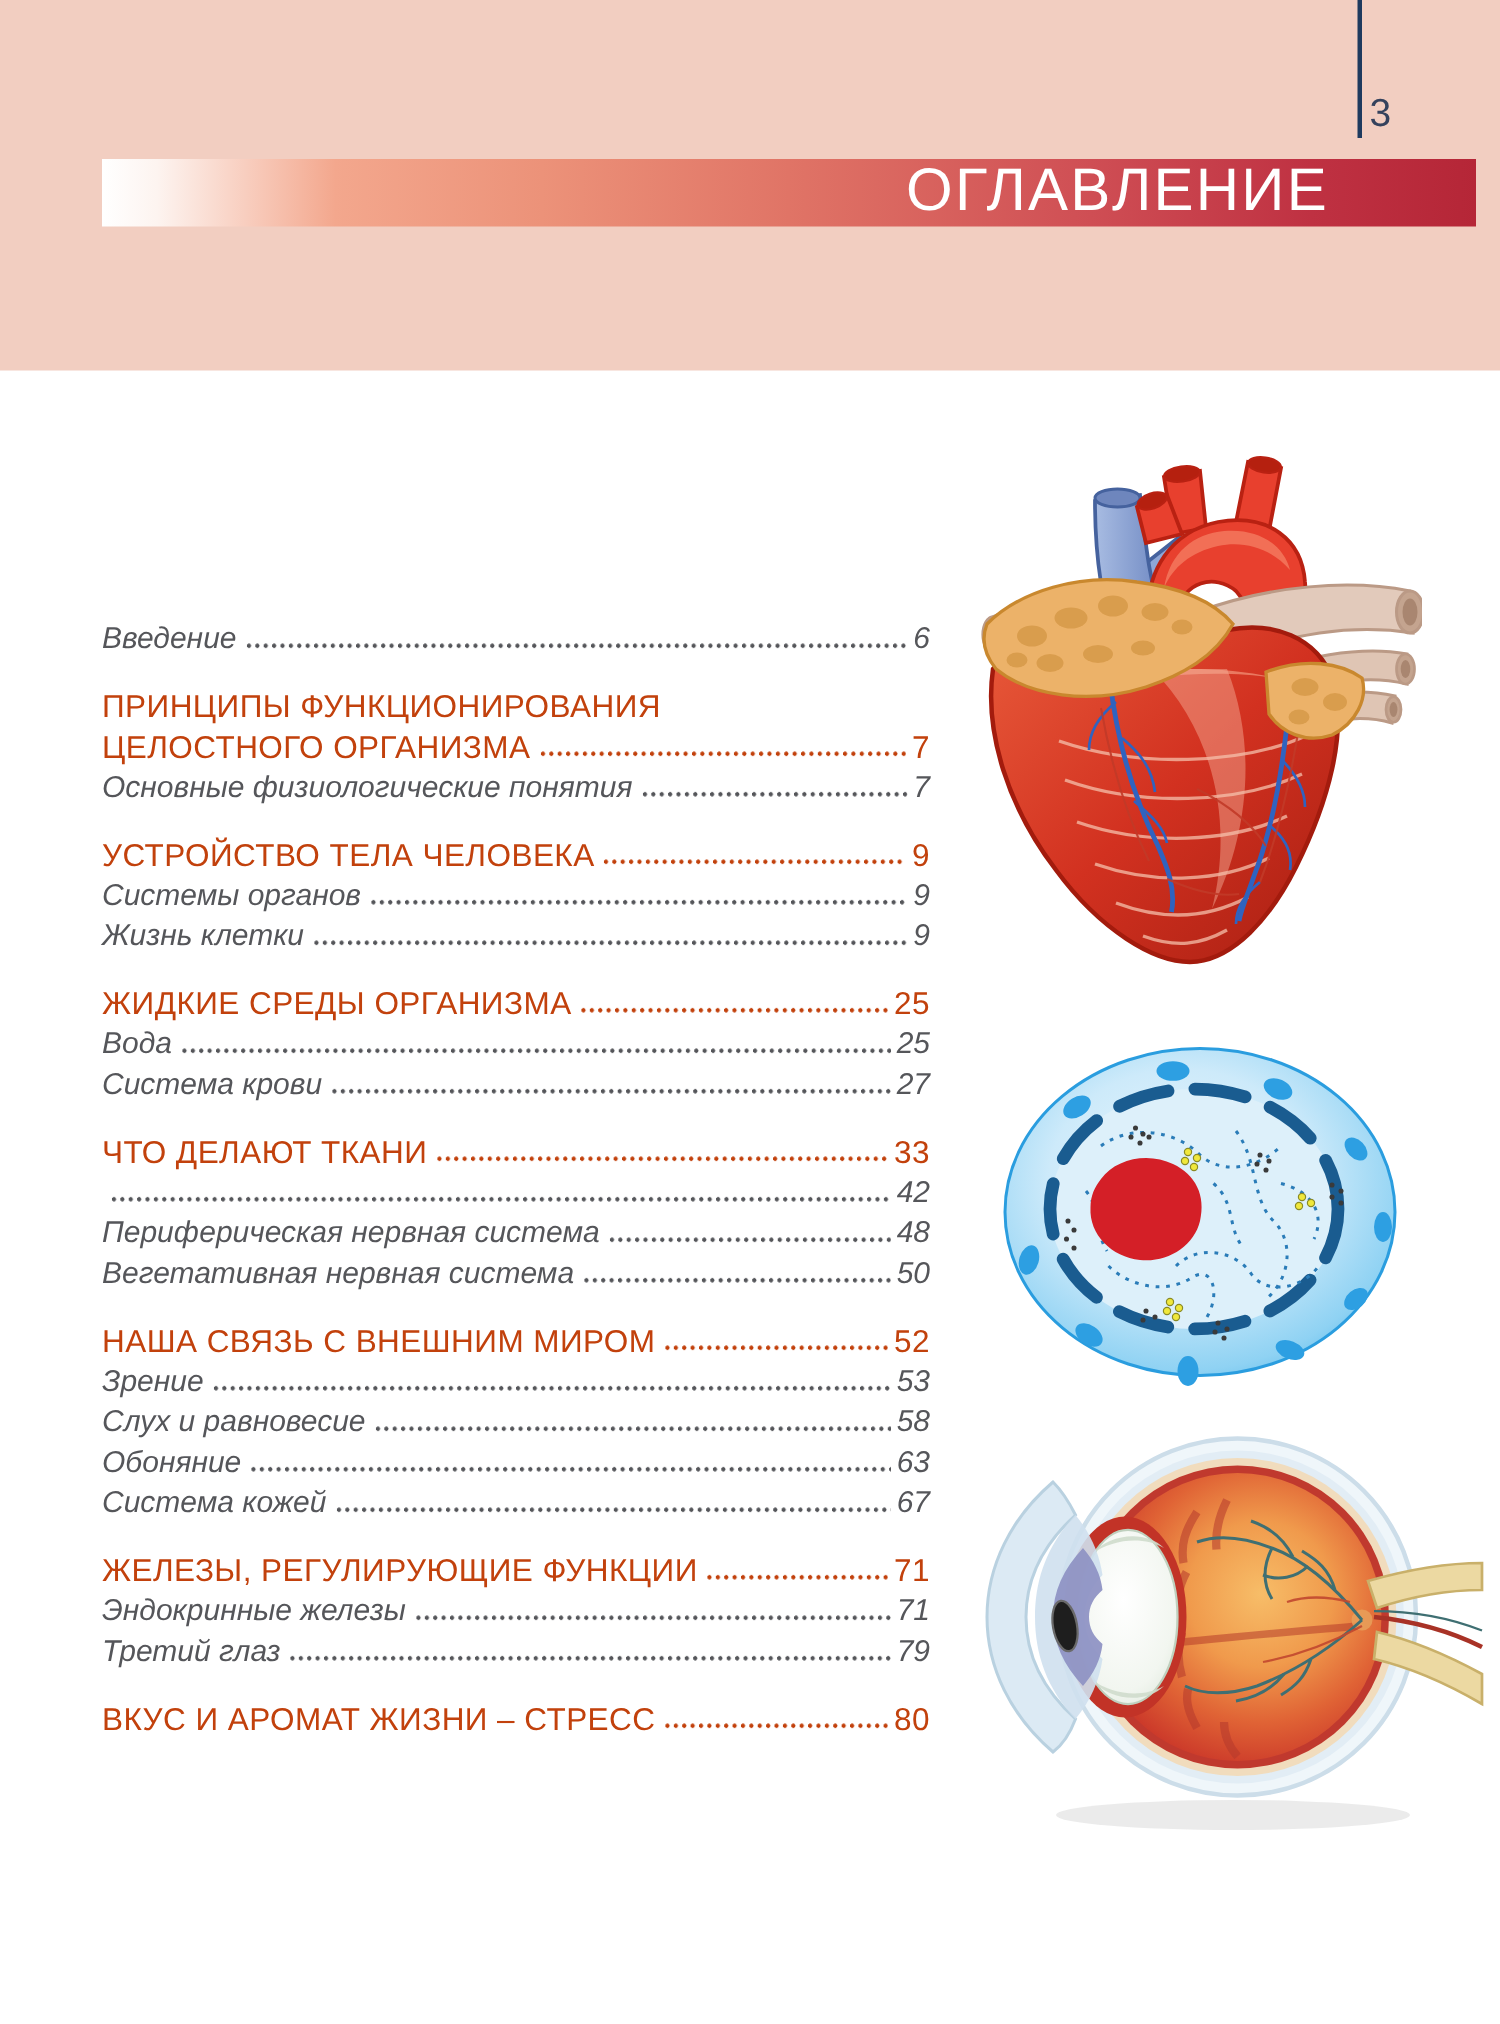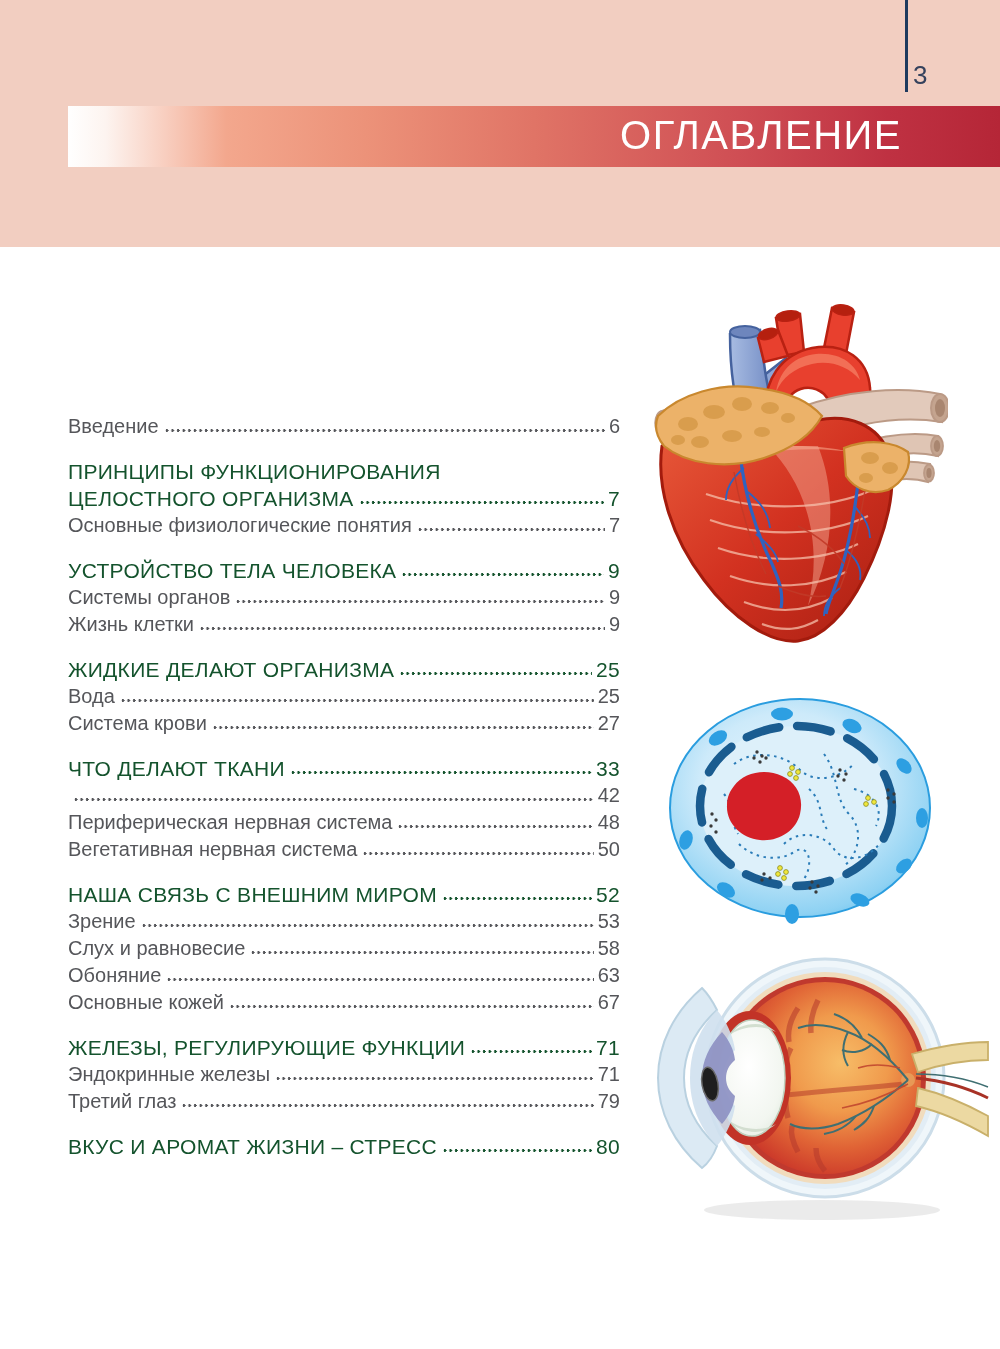--- a/index.html
+++ b/index.html
@@ -6,32 +6,32 @@
   body {
     width:1000px; height:1349px; position:relative; overflow:hidden;
     background:#ffffff;
     font-family:"Liberation Sans", sans-serif;
     -webkit-font-smoothing:antialiased;
   }
   .band { position:absolute; left:0; top:0; width:1000px; height:247px; background:#f2cec1; }
   .page-rule { position:absolute; left:905px; top:0; width:3px; height:92px; background:#1e3a5e; }
   .pagenum { position:absolute; left:913px; top:60px; font-size:26px; color:#35425d; }
   .banner {
-    position:absolute; left:68px; top:106px; right:0; height:61px;
+    position:absolute; left:68px; top:106px; right:16px; height:45px;
     background:linear-gradient(90deg,#ffffff 0%,#fdf4f0 4%,#f3a78d 17%,#ec9279 32%,#e07466 50%,#cf4e54 72%,#bf3142 88%,#b52637 100%);
   }
   .banner-title {
     position:absolute; right:98px; top:50%; transform:translateY(-53%);
     color:#ffffff; font-size:40px; font-weight:400; letter-spacing:1.5px; white-space:nowrap;
   }
   .toc { position:absolute; left:68px; top:413px; width:552px; }
   .toc-entry.gap { margin-top:18px; }
   .toc-line { display:flex; align-items:flex-end; line-height:27px; white-space:nowrap; }
-  .toc-entry.chapter { color:#14532d; font-size:21px; letter-spacing:0.3px; }
-  .toc-entry.item    { color:#55565a; font-size:20px; }
+  .toc-entry.chapter { color:#c2410c; font-size:21px; letter-spacing:0.3px; }
+  .toc-entry.item    { color:#55565a; font-size:20px;font-style:italic; }
   .toc-leader {
     flex:1; height:7px; margin:0 3px 6px 6px;
     background-image:radial-gradient(circle at 2px 3.5px, currentColor 1.25px, transparent 1.6px);
     background-size:5.6px 7px; background-repeat:repeat-x;
   }
   .toc-page { padding-left:1px; }
   .illus { position:absolute; }
   #heart { left:648px; top:296px; width:300px; height:352px; }
   #cell  { left:664px; top:694px; width:274px; height:232px; }
   #eye   { left:650px; top:948px; width:340px; height:285px; }
@@ -90,21 +90,21 @@
     </div>
     <div class="toc-entry item">
       <div class="toc-line">
         <span class="toc-label">Жизнь клетки</span>
         <span class="toc-leader"></span>
         <span class="toc-page">9</span>
       </div>
     </div>
     <div class="toc-entry chapter gap">
       <div class="toc-line">
-        <span class="toc-label">ЖИДКИЕ ДЕЛАЮТ ОРГАНИЗМА</span>
+        <span class="toc-label">ЖИДКИЕ СРЕДЫ ОРГАНИЗМА</span>
         <span class="toc-leader"></span>
         <span class="toc-page">25</span>
       </div>
     </div>
     <div class="toc-entry item">
       <div class="toc-line">
         <span class="toc-label">Вода</span>
         <span class="toc-leader"></span>
         <span class="toc-page">25</span>
       </div>
@@ -166,21 +166,21 @@
     </div>
     <div class="toc-entry item">
       <div class="toc-line">
         <span class="toc-label">Обоняние</span>
         <span class="toc-leader"></span>
         <span class="toc-page">63</span>
       </div>
     </div>
     <div class="toc-entry item">
       <div class="toc-line">
-        <span class="toc-label">Основные кожей</span>
+        <span class="toc-label">Система кожей</span>
         <span class="toc-leader"></span>
         <span class="toc-page">67</span>
       </div>
     </div>
     <div class="toc-entry chapter gap">
       <div class="toc-line">
         <span class="toc-label">ЖЕЛЕЗЫ, РЕГУЛИРУЮЩИЕ ФУНКЦИИ</span>
         <span class="toc-leader"></span>
         <span class="toc-page">71</span>
       </div>

